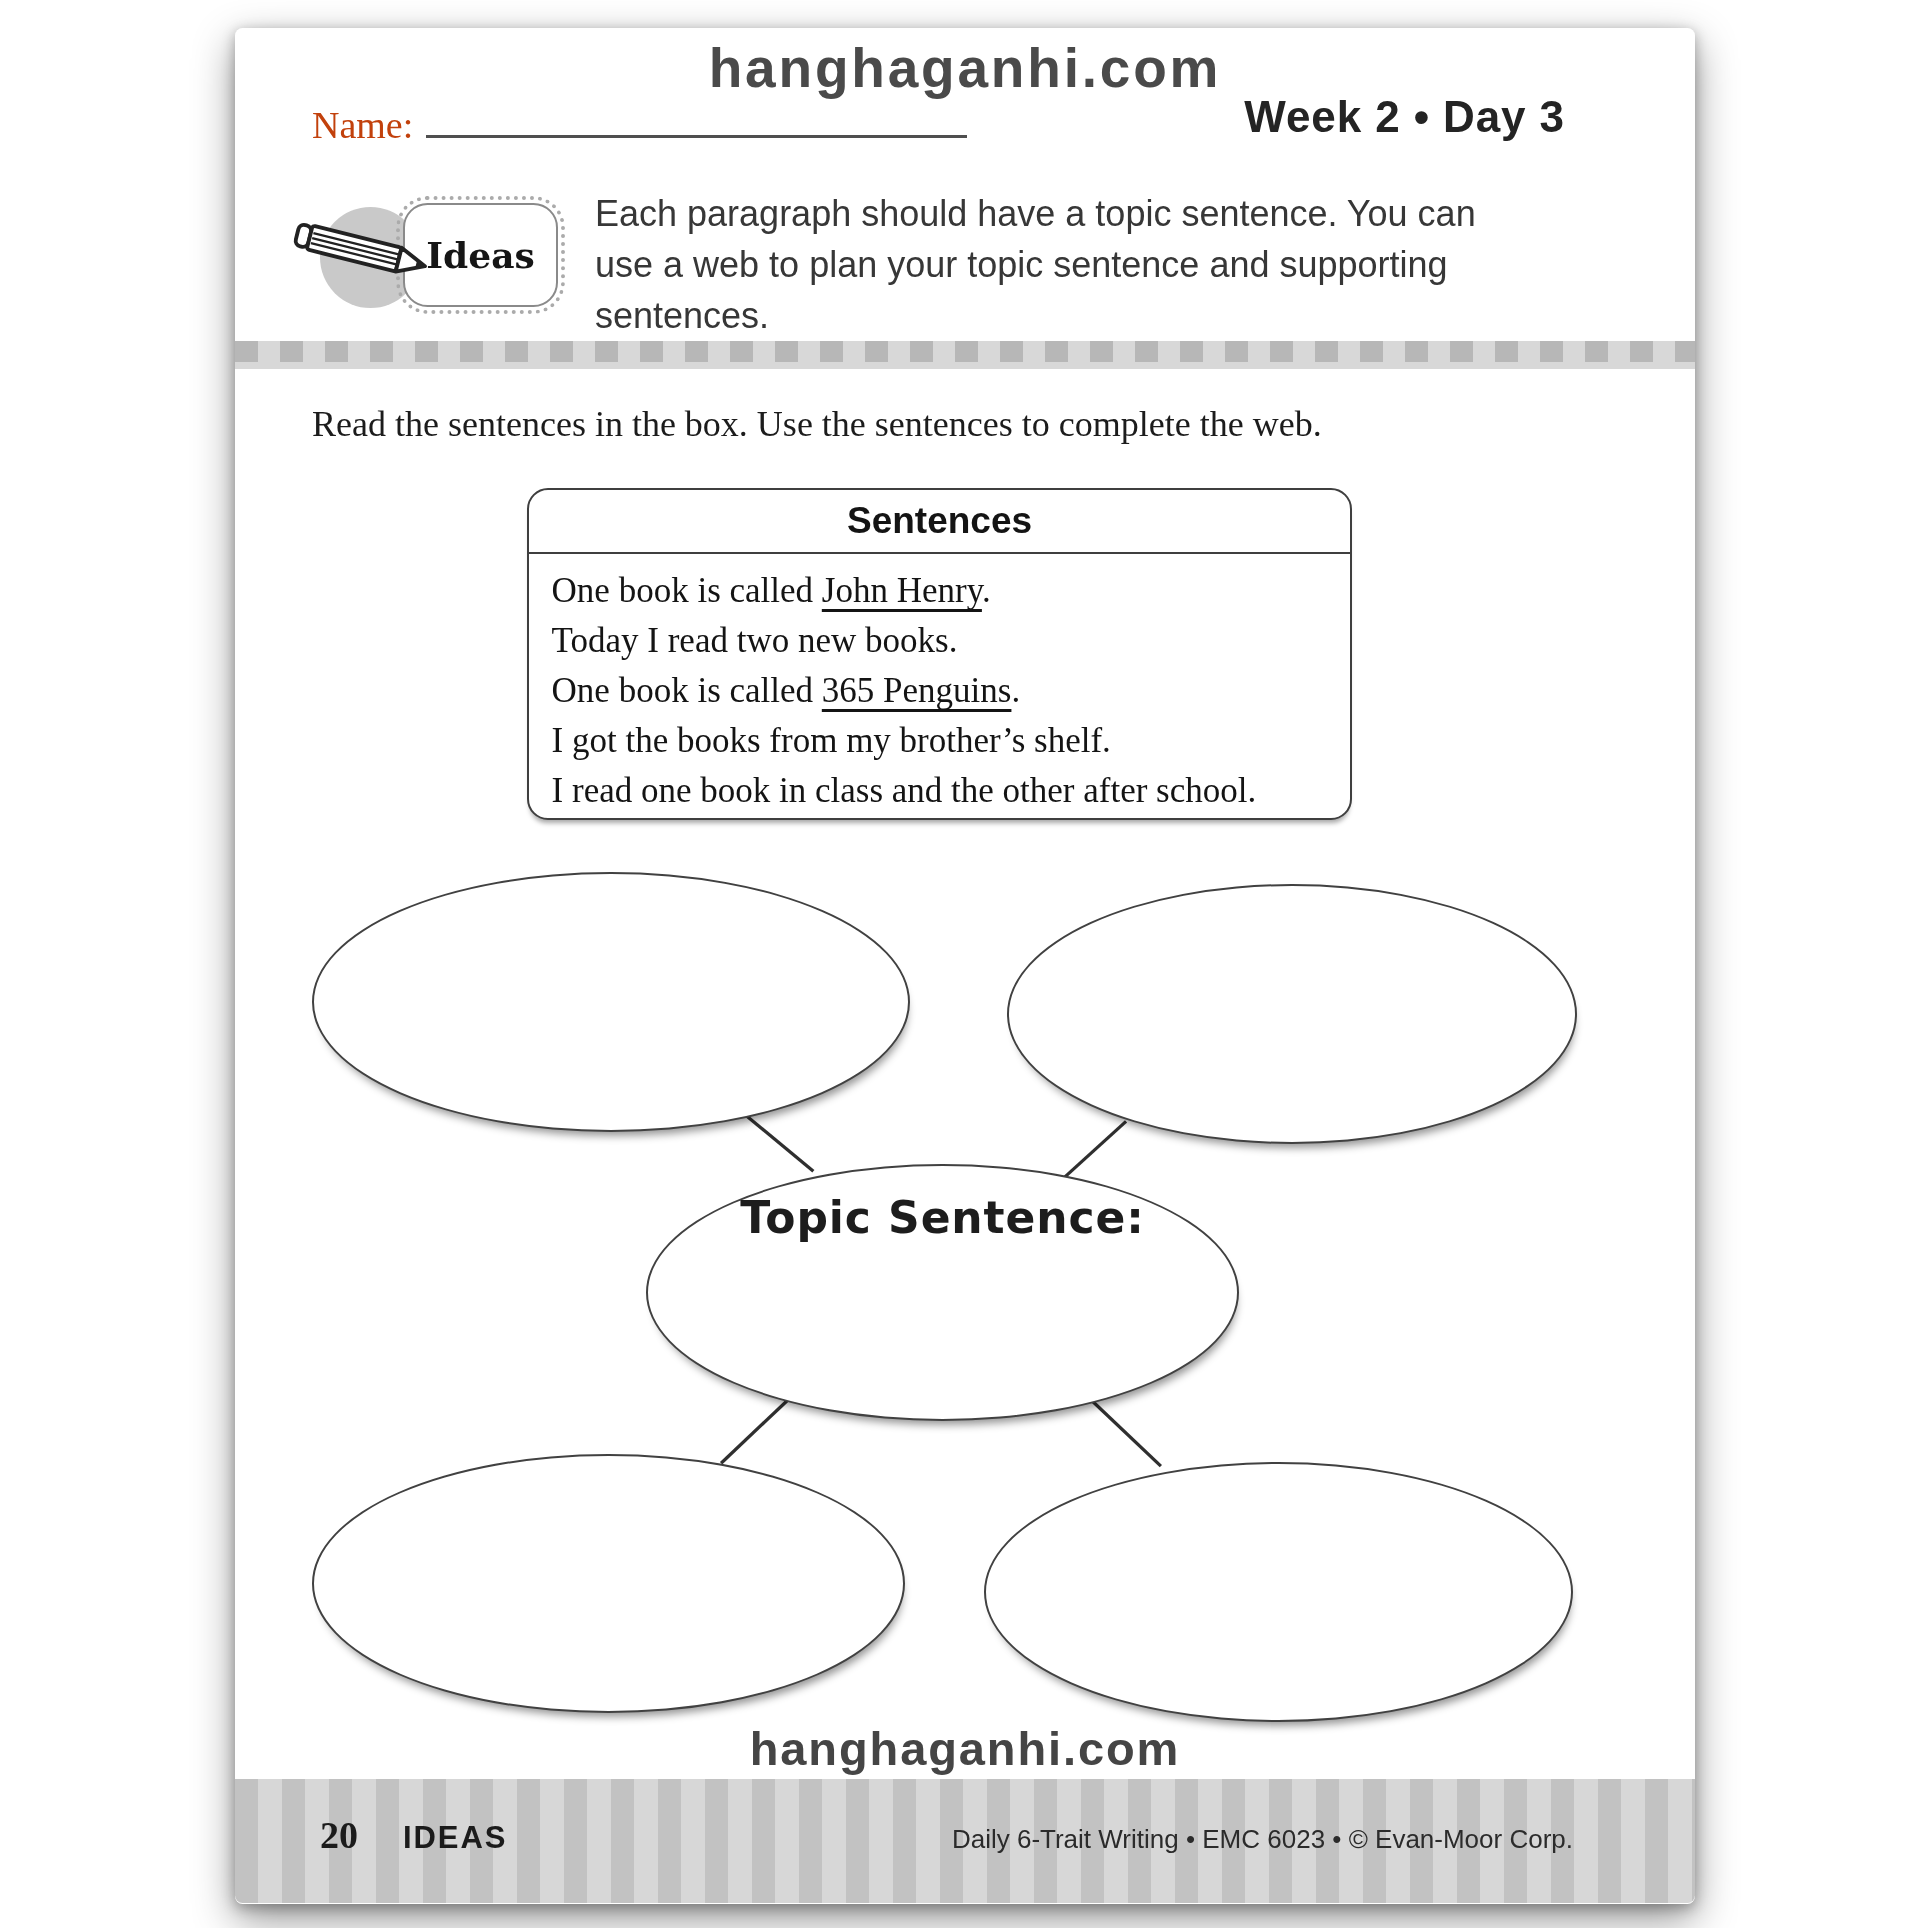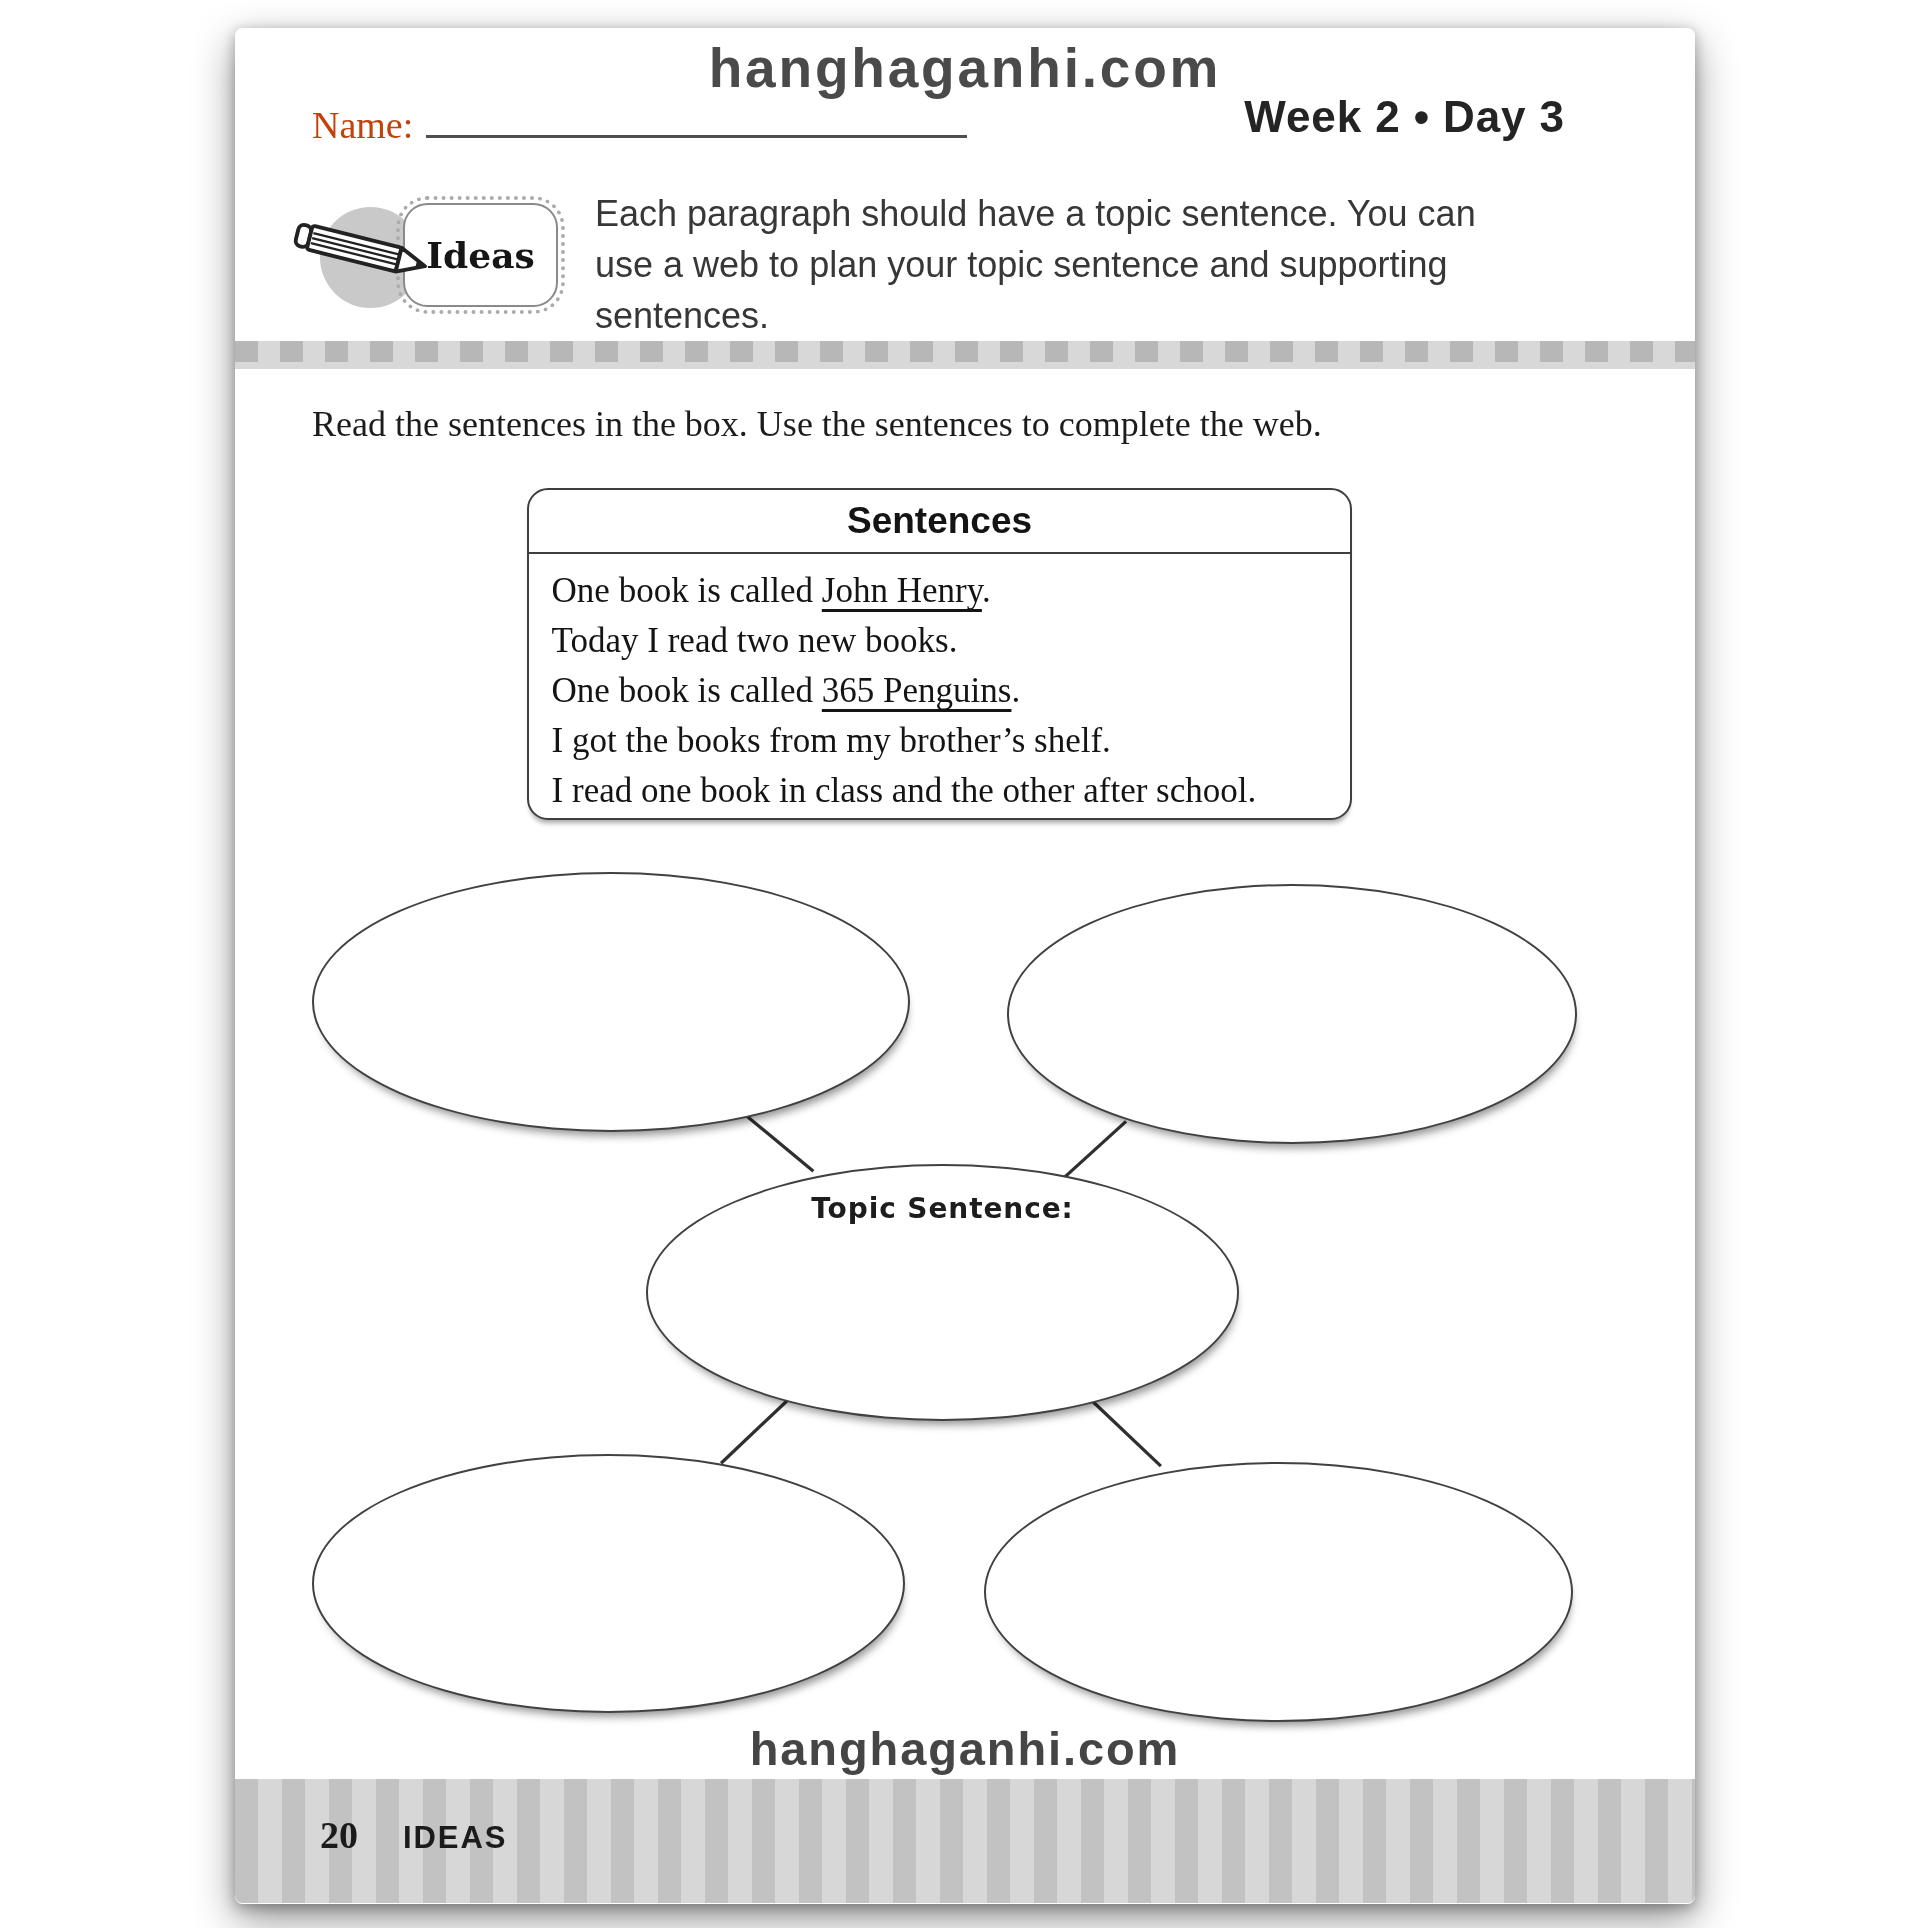--- a/index.html
+++ b/index.html
@@ -37,21 +37,21 @@
   
   .lines-svg{position:absolute;left:0;top:0;width:1460px;height:1876px;z-index:0;pointer-events:none;}
   .oval{position:absolute;background:#ffffff;border:2.8px solid #414141;border-radius:50%;z-index:1;
         box-shadow:2.8px 9.4px 8.5px -5.6px rgba(0,0,0,0.42);}
   #oval-tl{left:77px;top:844px;width:594px;height:256px;}
   #oval-tr{left:772px;top:856px;width:566px;height:256px;}
   #oval-c{left:411px;top:1136px;width:589px;height:253px;}
   #oval-bl{left:77px;top:1426px;width:589px;height:255px;}
   #oval-br{left:749px;top:1434px;width:585px;height:256px;}
   .topic-label{padding-top:26px;text-align:center;font-family:"DejaVu Sans",sans-serif;font-weight:bold;
-        font-size:28px;letter-spacing:0.9px;color:#1d1d1d;}
+        font-size:44px;letter-spacing:0.9px;color:#1d1d1d;}
   
   .footer{position:absolute;left:0;top:1751px;width:100%;height:124px;border-radius:0 0 7.5px 7.5px;
         background:repeating-linear-gradient(90deg,#c2c2c2 0 23.5px,#d7d7d7 23.5px 47px);}
   .footer-row{position:absolute;top:34px;left:85px;right:122px;display:flex;align-items:baseline;}
   .page-num{font-family:"Liberation Serif",serif;font-weight:bold;font-size:38px;color:#1b1b1b;}
   .section-label{margin-left:45px;font-weight:bold;font-size:31px;letter-spacing:1.9px;color:#1b1b1b;}
   .credit{margin-left:auto;font-size:26px;color:#2b2b2b;}
 </style>
 </head>
 <body>
@@ -118,18 +118,19 @@
     </div>
     <div class="oval" id="oval-bl"></div>
     <div class="oval" id="oval-br"></div>
 
     <div class="wm-bottom">hanghaganhi.com</div>
 
     <div class="footer">
       <div class="footer-row">
         <span class="page-num">20</span>
         <span class="section-label">IDEAS</span>
+        <span class="credit">Daily 6-Trait Writing • EMC 6023 • © Evan-Moor Corp.</span>
       </div>
     </div>
 
   </div>
 </div>
 
 
 </body></html>

